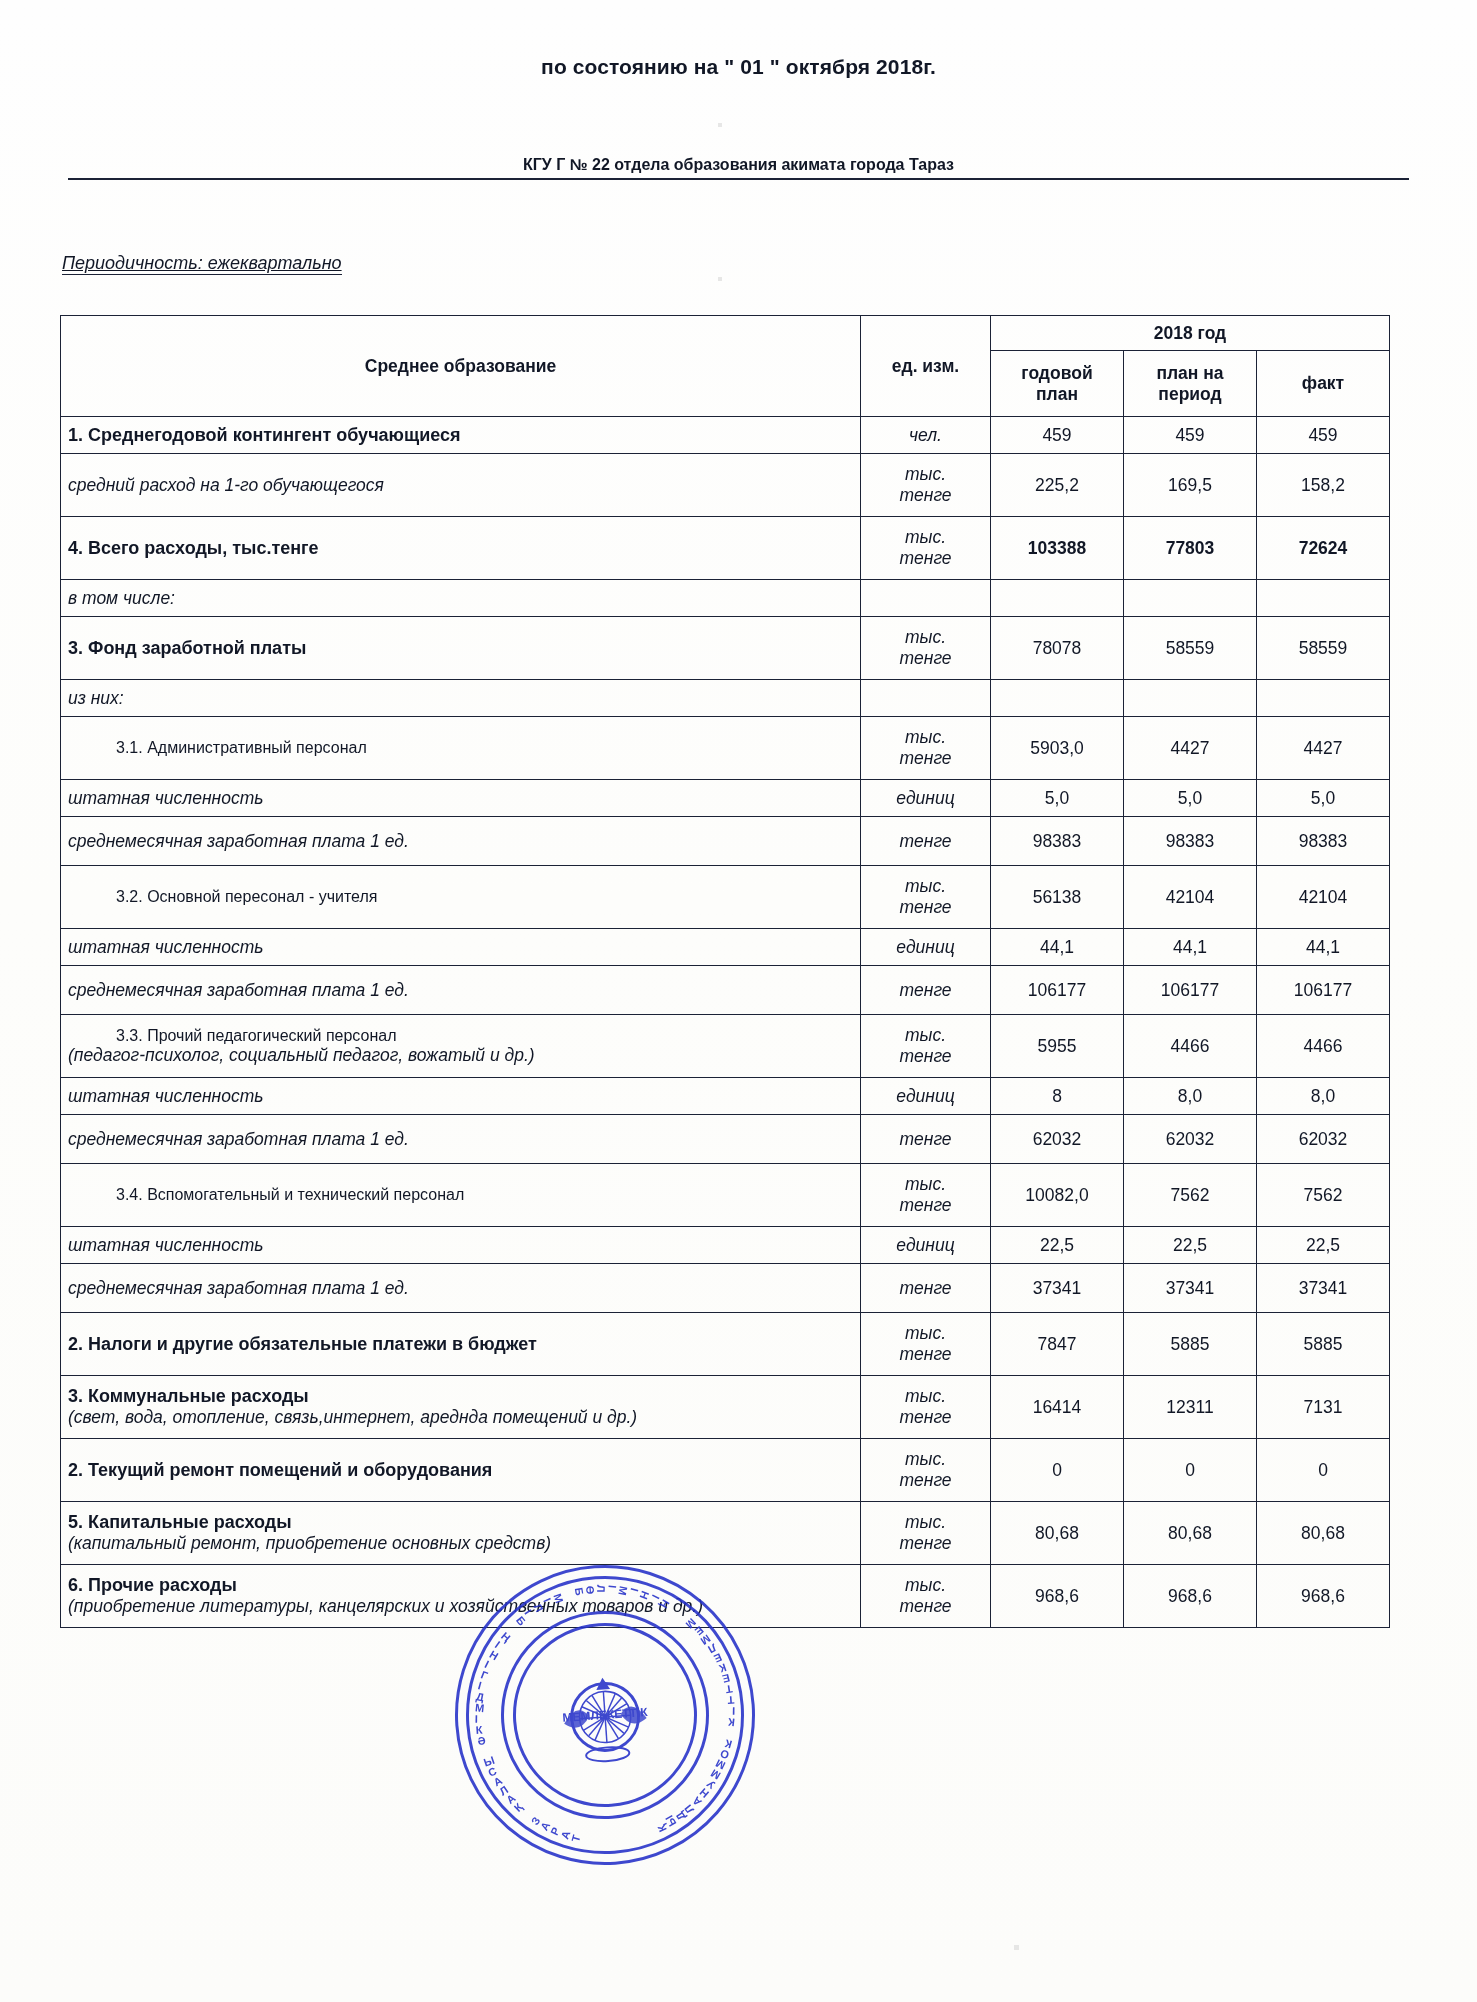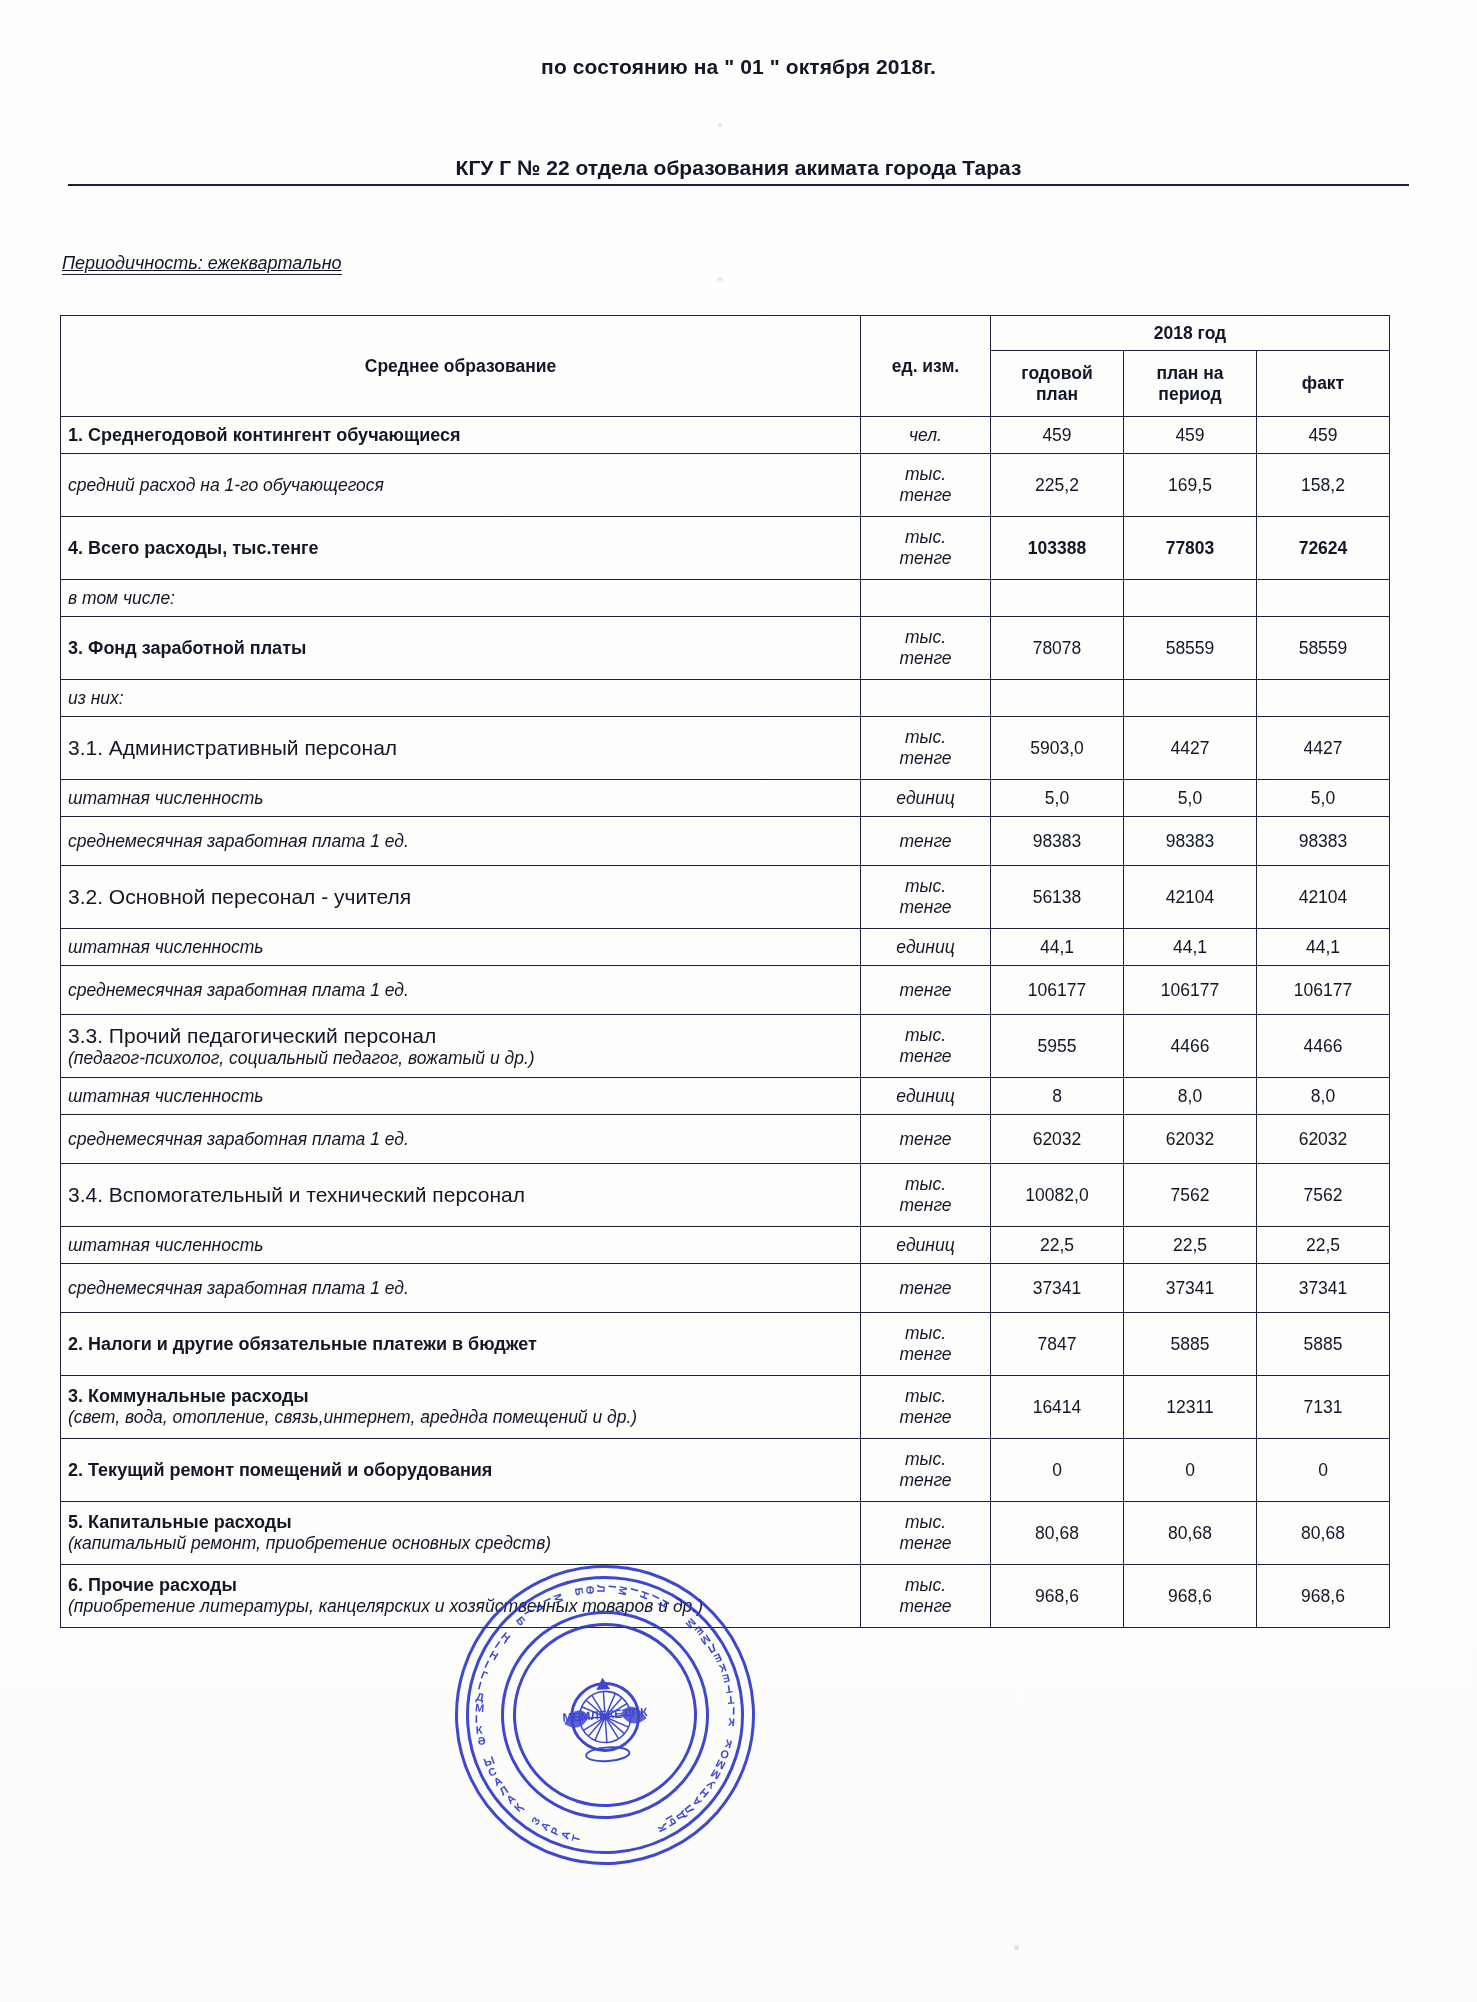--- a/index.html
+++ b/index.html
@@ -23,21 +23,21 @@
   }
   .doc-title{
     font-size:21px;font-weight:bold;line-height:1.45;
     letter-spacing:.1px;
   }
   .org-wrap{
     position:absolute;left:68px;right:68px;top:156px;
     text-align:center;
   }
   .org-name{
-    font-size:21px;font-weight:bold;padding-bottom:4px;
+    font-size:16px;font-weight:bold;padding-bottom:4px;
     display:block;
   }
   .org-rule{
     border-bottom:2px solid #1b2236;
     margin:0 0 4px 0;
     height:0;
   }
   .org-caption{
     font-size:18px;font-style:italic;display:block;padding-top:4px;
   }
@@ -75,21 +75,21 @@
   .hdr-year{
     text-align:center;font-weight:bold;font-size:18px;height:28px;margin-left:19px;
   }
   .hdr-sub{
     text-align:center;font-weight:bold;font-size:18px;line-height:1.15;
   }
   .num{text-align:center;font-size:18px;}
   .unit{text-align:center;font-size:17px;font-style:italic;line-height:1.2;}
   .lbl-b{font-weight:bold;font-size:18px;}
   .lbl-i{font-style:italic;font-size:17.5px;}
-  .lbl-n{font-size:21px;}
+  .lbl-n{font-size:16px;margin-left:48px;}
   .bold-num{font-weight:bold;}
   .r-tall td{height:56px;}
   .r-short td{height:30px;}
   .r-mid td{height:42px;}
   
   .sign-row{
     position:absolute;left:0;right:0;top:1640px;height:80px;
   }
   .sign-title{
     position:absolute;left:225px;top:20px;

